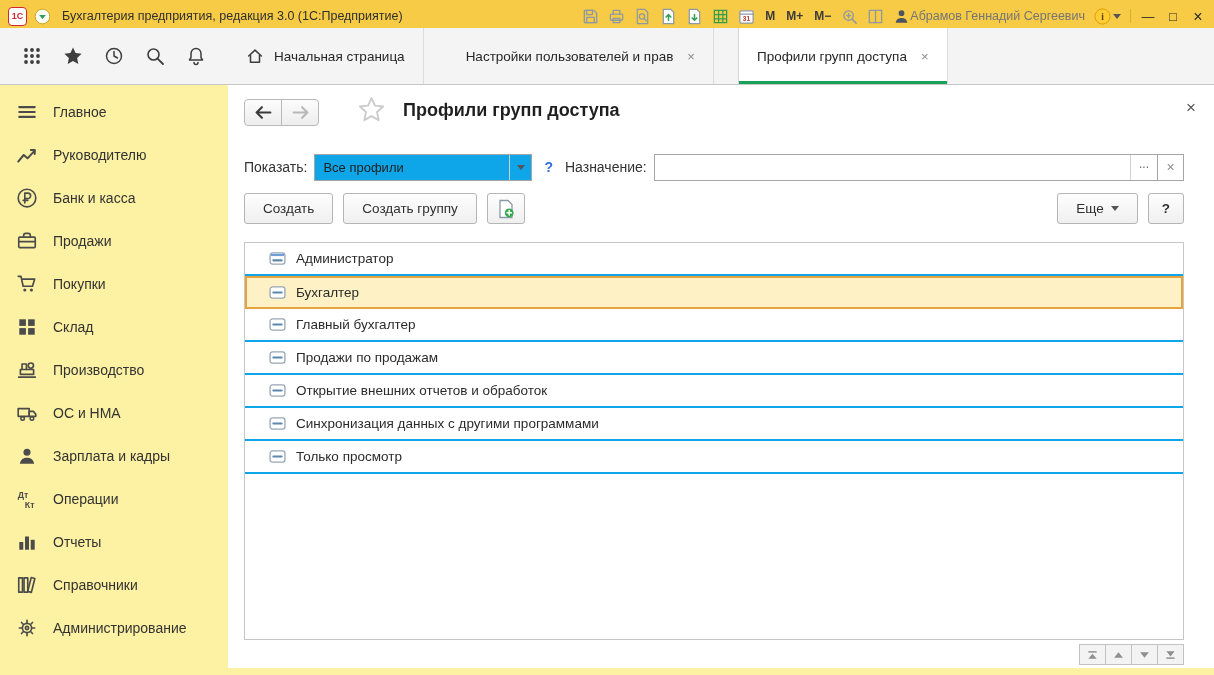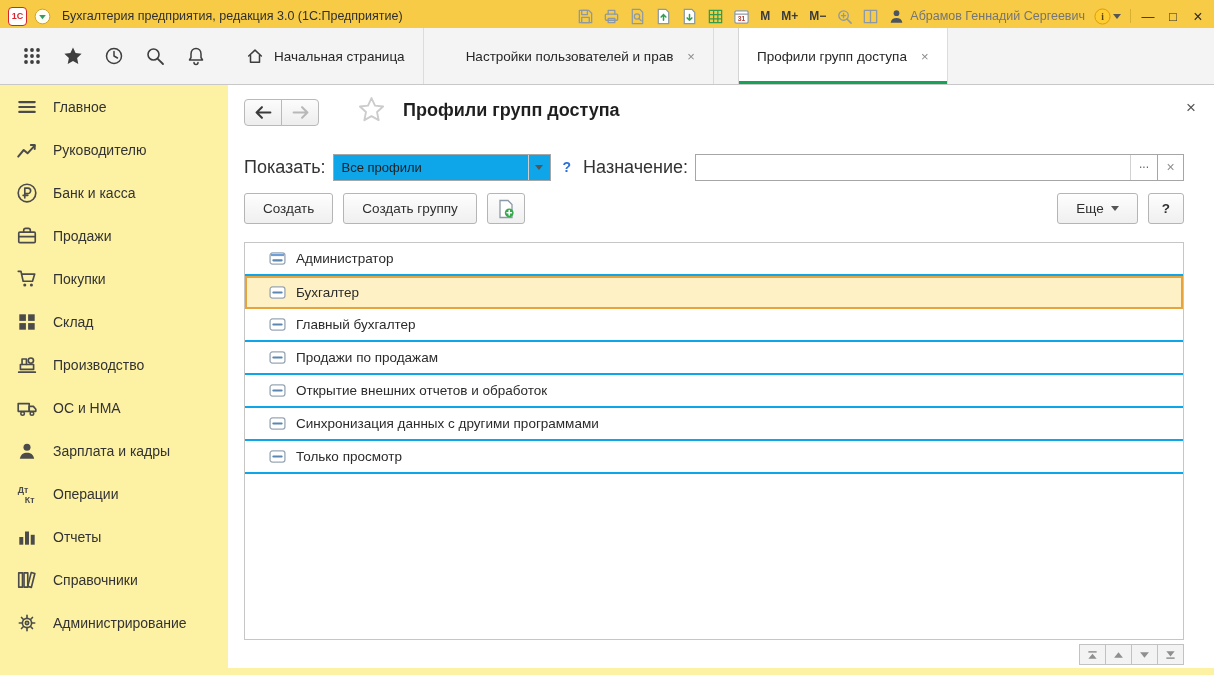--- a/index.html
+++ b/index.html
@@ -11,21 +11,21 @@
   .titlebar { position:absolute; top:0; left:0; width:100%; height:28px;
     background:var(--titlebar-bg,#f7cb45); border-bottom:1px solid #e2b63a;
     display:flex; align-items:center; padding:16px 8px; gap:7px; }
   .logo { width:19px; height:19px; background:#fff; border:1px solid #d6252c; border-radius:4px;
     color:#d6252c; font-weight:bold; font-size:9px; display:flex; align-items:center; justify-content:center; flex:none; }
   .logo-drop { width:17px; height:17px; flex:none; }
   .win-title { font-size:12.5px; color:#2f2f2f; white-space:nowrap; margin-left:4px; }
   .tb-right { margin-left:auto; display:flex; align-items:center; gap:9px; }
   .tbi { width:17px; height:17px; color:#8d99a4; flex:none; }
   .mem-btn { font-size:12px; font-weight:bold; color:#3b3b3b; padding:0 1px; }
-  .tb-user { display:flex; align-items:center; gap:5px; }
+  .tb-user { display:flex; align-items:center; }
   .tb-user .tbi { color:#4a5560; }
   .user-name { font-size:12.5px; color:#757575; white-space:nowrap; }
   .info-wrap { display:flex; align-items:center; gap:2px; }
   .info-ic { width:17px; height:17px; }
   .caret { width:8px; height:5px; color:#555; display:inline-block; }
   .vsep { width:1px; height:14px; background:#d8b133; }
   .win-ctl { font-size:13px; color:#2b2b2b; width:16px; text-align:center; cursor:default; }
   .win-ctl.close { font-size:16px; line-height:13px; }
 
   [data-icon] svg, .icn svg, .row-icn svg, .sn-ic svg { display:block; width:100%; height:100%; }
@@ -40,41 +40,41 @@
     font-size:13.5px; color:#262626; position:relative; cursor:default; white-space:nowrap; }
   .tab-home { width:18px; height:18px; color:#3d3d3d; margin-right:10px; }
   .tab-home:empty { display:none; }
   .tab-close { margin-left:14px; color:#8a8a8a; font-size:13px; }
   .tab.active { background:#fff; border-left:1px solid #d4d4d4; }
   .tab.active::after { content:""; position:absolute; left:0; right:0; bottom:0; height:3px;
     background:var(--active-tab-indicator,#17a258); }
 
   
   .sidebar { position:absolute; left:0; top:85px; width:228px; height:590px;
-    background:var(--sidebar-bg,#fdf1a3); overflow:hidden; }
+    background:var(--sidebar-bg,#fdf1a3); padding-top:5px; overflow:hidden; }
   .side-item { display:flex; align-items:center; height:43px; padding:0 10px 0 16px; gap:15px;
     font-size:14px; color:#333; cursor:default; }
   .side-item .icn { width:22px; height:22px; color:#4b4b4b; flex:none; }
 
   
   .content { position:absolute; left:228px; top:85px; right:0; bottom:7px; background:#fff; }
   .bottom-strip { position:absolute; left:228px; right:0; bottom:0; height:7px; background:var(--sidebar-bg,#fdf1a3); }
 
   .nav-row { position:absolute; top:14px; left:16px; display:flex; }
   .nav-btn { width:38px; height:27px; border:1px solid #b9b9b9; background:linear-gradient(#fcfcfc,#ededed);
     display:flex; align-items:center; justify-content:center; padding:0; }
   .nav-btn .arr { width:17px; height:13px; }
   .nav-btn.back { border-radius:4px 0 0 4px; color:#3a3a3a; }
   .nav-btn.fwd { border-radius:0 4px 4px 0; margin-left:-1px; color:#b8b8b8; }
   .fav-star { position:absolute; top:11px; left:130px; width:27px; height:27px; color:#cccccc; }
   .page-title { position:absolute; top:15px; left:175px; font-size:18px; font-weight:bold; color:#1f1f1f; }
   .page-close { position:absolute; top:13px; right:18px; font-size:17px; color:#555; }
 
   .filter-row { position:absolute; top:68px; left:16px; right:30px; height:28px; display:flex; align-items:center; }
-  .filter-row label { margin-right:7px; font-size:18px; color:#333; }
+  .filter-row label { margin-right:7px; font-size:14px; color:#333; }
   .combo { width:218px; height:27px; border:1px solid #a6a6a6; background:#0ea5e9; display:flex; align-items:center; flex:none; }
   .combo-value { flex:1; padding:0 8px; font-size:13px; color:#222; }
   .combo-btn { width:22px; height:100%; border-left:1px solid #cfcfcf; display:flex; align-items:center; justify-content:center; color:#555; }
   .help-q { color:#2e6fd8; font-weight:bold; font-size:14px; margin:0 12px; }
   .purpose-field { flex:1; height:27px; border:1px solid #a6a6a6; background:#fff; display:flex; align-items:center; }
   .purpose-field input { flex:1; height:100%; border:none; outline:none; padding:0 8px; font:inherit; color:#222; background:transparent; }
   .field-btn { width:27px; height:100%; border:none; border-left:1px solid #d2d2d2; background:#fff; color:#666;
     font-size:12px; line-height:10px; padding-bottom:6px; }
   .field-clear { width:27px; height:27px; border:1px solid #a6a6a6; margin-left:-1px; background:#fff; color:#8f8f8f;
     font-size:14px; display:flex; align-items:center; justify-content:center; }

